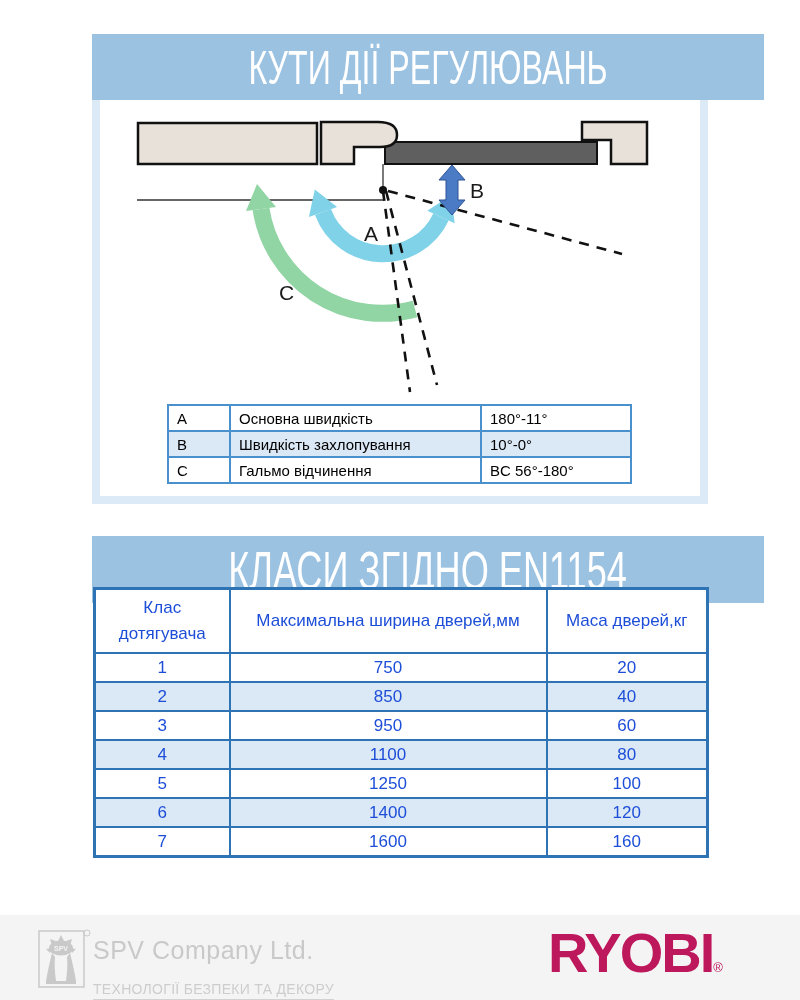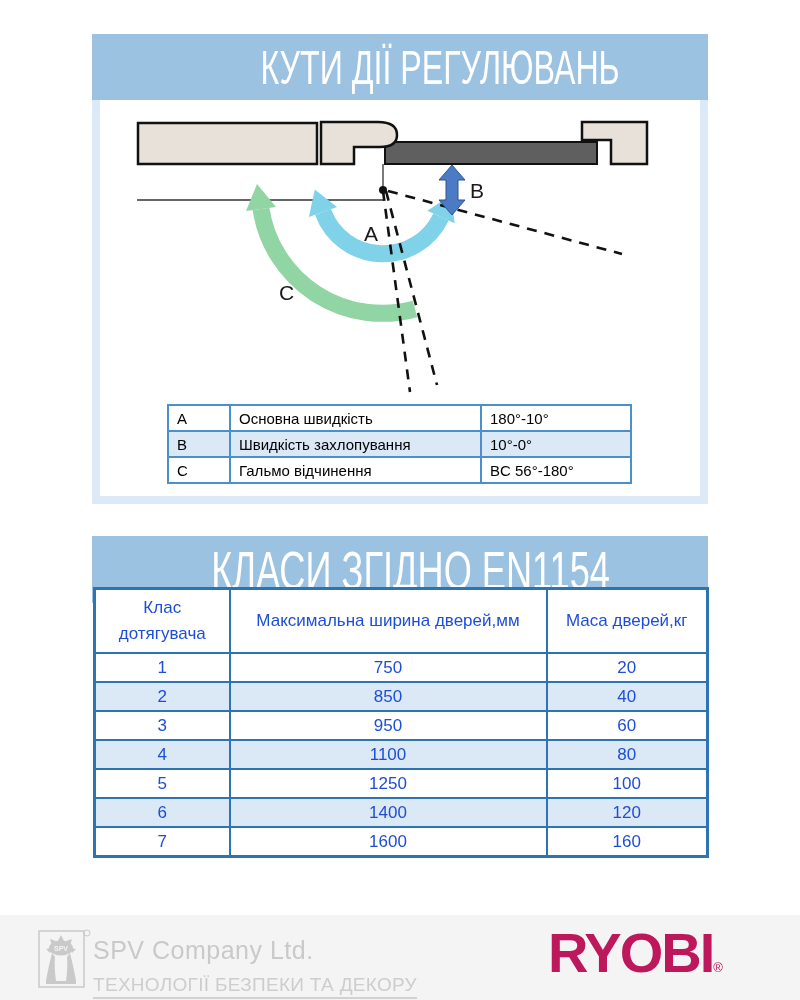--- a/index.html
+++ b/index.html
@@ -5,22 +5,22 @@
   html,body{margin:0;padding:0;}
   body{
     width:800px;height:1000px;background:#ffffff;
     font-family:"Liberation Sans", sans-serif;
     position:relative;overflow:hidden;
   }
   .page{position:absolute;left:0;top:0;width:800px;height:1000px;}
 
   
   .band{
-    position:absolute;left:92px;width:616px;background:#9cc2e2;color:#fff;
-    display:flex;align-items:center;justify-content:flex-end;overflow:hidden;
+    position:absolute;left:92px;width:672px;background:#9cc2e2;color:#fff;
+    display:flex;align-items:center;justify-content:center;overflow:hidden;
   }
   .band1{top:34px;height:66px;}
   .band2{top:518px;height:67px;margin-top:18px;}
   .band-text{white-space:nowrap;transform:scaleX(0.67);transform-origin:center;}
   .band1 .band-text{font-size:48px;}
   .band2 .band-text{font-size:54px;}
 
   
   .content1{
     position:absolute;left:92px;top:100px;width:616px;height:404px;
@@ -55,21 +55,21 @@
   }
   table.classes tr.alt td{background:#dbe8f6;}
 
   
   .footer{position:absolute;left:0;top:915px;width:800px;height:85px;background:#f4f4f4;}
   .spv{position:absolute;left:38px;top:14px;display:flex;align-items:flex-start;}
   .spv-emblem{position:relative;width:47px;height:57px;}
   .spv-textcol{margin-left:8px;padding-top:9px;}
   .spv-name{font-size:25px;color:#c9c9c9;letter-spacing:0.5px;line-height:1;}
   .spv-tagline{
-    margin-top:12px;font-size:19px;color:#cdcdcd;letter-spacing:0.3px;
+    margin-top:19px;font-size:14px;color:#cdcdcd;letter-spacing:0.3px;
     border-bottom:2px solid #d2d2d2;padding-bottom:3px;display:inline-block;line-height:1;
   }
   .ryobi{
     position:absolute;left:548px;top:10px;color:#be185d;
     font-size:56px;font-weight:bold;letter-spacing:-2px;line-height:1;
     transform:scaleY(1.0);white-space:nowrap;
   }
   .ryobi-reg{font-size:13px;font-weight:normal;letter-spacing:0;vertical-align:baseline;}
 </style>
 </head>
@@ -118,21 +118,21 @@
   <table class="legend">
     <colgroup>
         <col style="width:62px">
         <col style="width:251px">
         <col style="width:150px">
       </colgroup>
     <tbody>
         <tr>
       <td>A</td>
       <td>Основна швидкість</td>
-      <td>180°-10°</td>
+      <td>180°-11°</td>
     </tr>
     <tr class="alt">
       <td>B</td>
       <td>Швидкість захлопування</td>
       <td>10°-0°</td>
     </tr>
     <tr>
       <td>C</td>
       <td>Гальмо відчинення</td>
       <td>BC 56°-180°</td>

